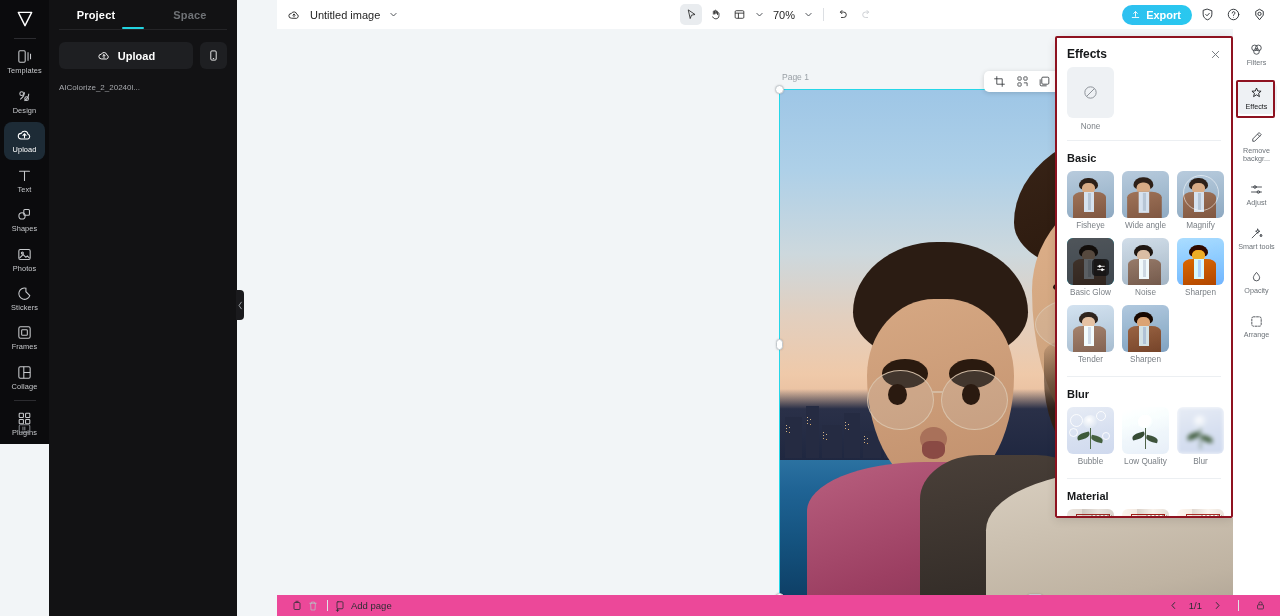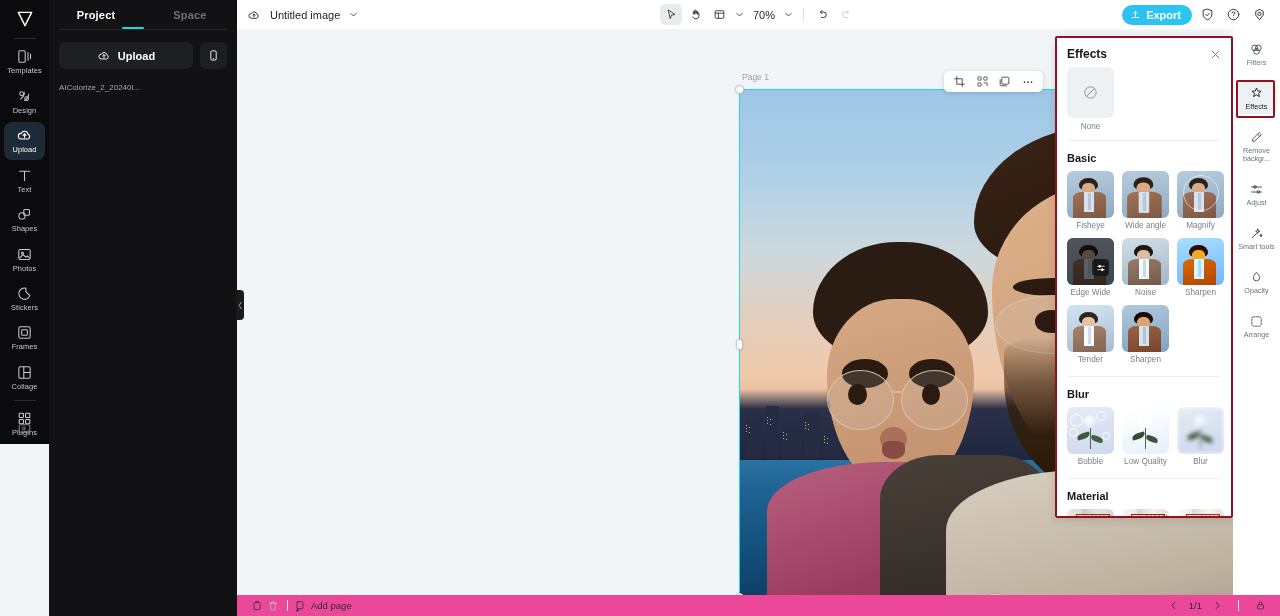--- a/index.html
+++ b/index.html
@@ -68,21 +68,21 @@
     margin-top:4px; font-size:8px; color:#a6a8ac; white-space:nowrap;
     overflow:hidden; text-overflow:clip; width:82px;
   }
   .panel-handle {
     position:absolute; right:-7px; top:290px; width:8px; height:30px;
     background:#1a1a1d; border-radius:0 4px 4px 0;
     display:flex; align-items:center; justify-content:center; cursor:pointer; z-index:20;
   }
 
   
-  .main { flex:1; height:616px; display:flex; flex-direction:column; background:#f2f5f7; position:relative; }
+  .main { flex:1; height:616px; display:flex; flex-direction:column; background:#f2f5f7; position:relative;margin-left:40px; }
 
   
   .topbar {
     height:29px; background:#ffffff; display:flex; align-items:center;
     padding:0 10px; flex:0 0 29px; position:relative; z-index:30;
   }
   .doc-title { display:flex; align-items:center; gap:9px; cursor:pointer; }
   .doc-name { font-size:11px; color:#1f1f1f; }
   .tb-center {
     position:absolute; left:0; right:0; margin:0 auto; width:215px;
@@ -867,21 +867,21 @@
                 <div class="tt"></div>
               </div>
             <div class="fx-badge">
               <svg width="10" height="10" viewBox="0 0 24 24" fill="none" stroke="#fff" stroke-width="1.8" stroke-linecap="round">
                 <path d="M4 8h16M4 16h16"></path>
                   <circle cx="9" cy="8" r="2.4" fill="#fff"></circle>
                   <circle cx="15" cy="16" r="2.4" fill="#fff"></circle>
               </svg>
             </div>
           </div>
-          <div class="fx-cap">Edge Wide</div>
+          <div class="fx-cap">Basic Glow</div>
         </div>
         <div class="fx-cell">
           <div class="fx-thumb">
               <div class="tm noise">
                 <div class="th"></div>
                 <div class="tf"></div>
                 <div class="tj"></div>
                 <div class="ts"></div>
                 <div class="tt"></div>
               </div>

